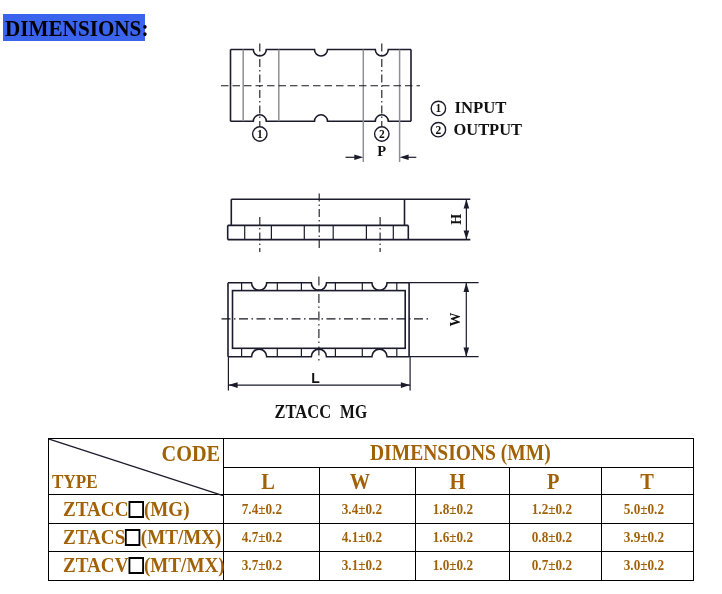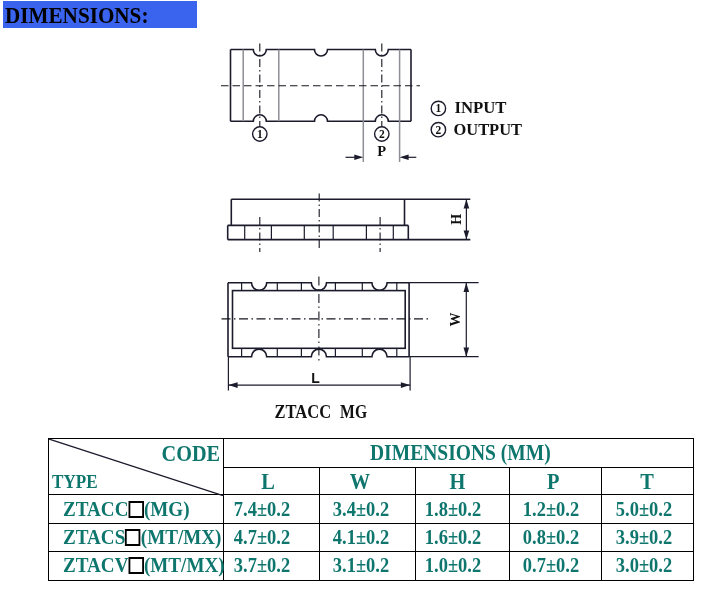--- a/index.html
+++ b/index.html
@@ -1,31 +1,31 @@
 <!DOCTYPE html>
 <html><head>
 <meta charset="utf-8">
 <style>
   html,body{margin:0;padding:0;}
   body{width:722px;height:594px;background:#fff;position:relative;overflow:hidden;
        font-family:"Liberation Serif",serif;}
-  .hdr{position:absolute;left:3px;top:1px;width:194px;height:27px;background:#3a63ee;text-align:center;}
+  .hdr{position:absolute;left:3px;top:14px;width:142px;height:27px;background:#3a63ee;text-align:center;}
   .hdr span{position:absolute;left:2px;top:1px;font-size:23px;font-weight:bold;color:#000;
        line-height:27px;display:inline-block;transform:scaleX(0.92);transform-origin:left center;white-space:nowrap;}
   svg{position:absolute;left:0;top:0;}
   table.dim{position:absolute;left:47.5px;top:437.5px;width:641px;border-collapse:collapse;
-       table-layout:fixed;font-weight:bold;color:#0f766e;}
+       table-layout:fixed;font-weight:bold;color:#a16207;}
   table.dim td{border:1.5px solid #000;padding:0;text-align:center;vertical-align:middle;line-height:1;}
   table.dim td.lbl{font-size:21px;text-align:left;padding-left:14px;}
   
   .sx{display:inline-block;transform:scaleX(0.85);transform-origin:center;}
   .sxv{display:inline-block;transform:scaleX(0.88);transform-origin:center;}
   .sxl{display:inline-block;transform:scaleX(0.91);transform-origin:left center;white-space:nowrap;}
   
-  .val{font-size:21px;text-decoration:underline;}
+  .val{font-size:15px;text-decoration:underline;}
   .hd2{font-size:24px;}
   .hd1{font-size:23px;}
   table.dim td.cL{padding-right:18px;}table.dim td.cW{padding-right:11px;}table.dim td.cH{padding-right:18px;}table.dim td.cP{padding-right:7px;}table.dim td.cT{padding-right:6px;}
   table.dim td.hL{padding-right:6px;}table.dim td.hW{padding-right:15px;}table.dim td.hH{padding-right:9px;}table.dim td.hP{padding-right:4px;}table.dim td.hT{padding-right:0px;}
   table.dim td.hd1{padding-left:5px;margin-top:16px;}
   .box{display:inline-block;width:13px;height:13px;border:2px solid #000;vertical-align:-2px;margin:0 0px;}
   .diagcell{position:relative;}
   .code{position:absolute;right:2px;top:4px;font-size:22.5px;transform:scaleX(0.9);transform-origin:right center;}
   .type{position:absolute;left:3px;bottom:3px;font-size:19px;transform:scaleX(0.9);transform-origin:left center;}
 </style>

